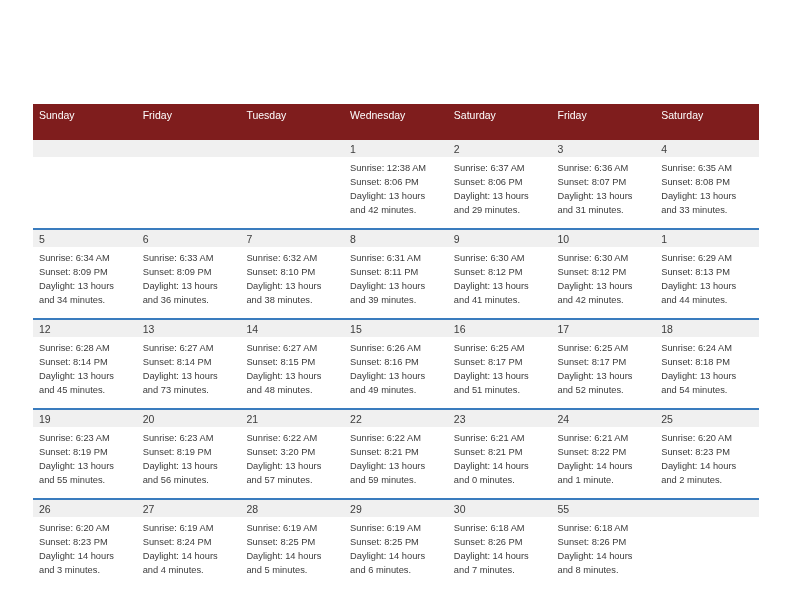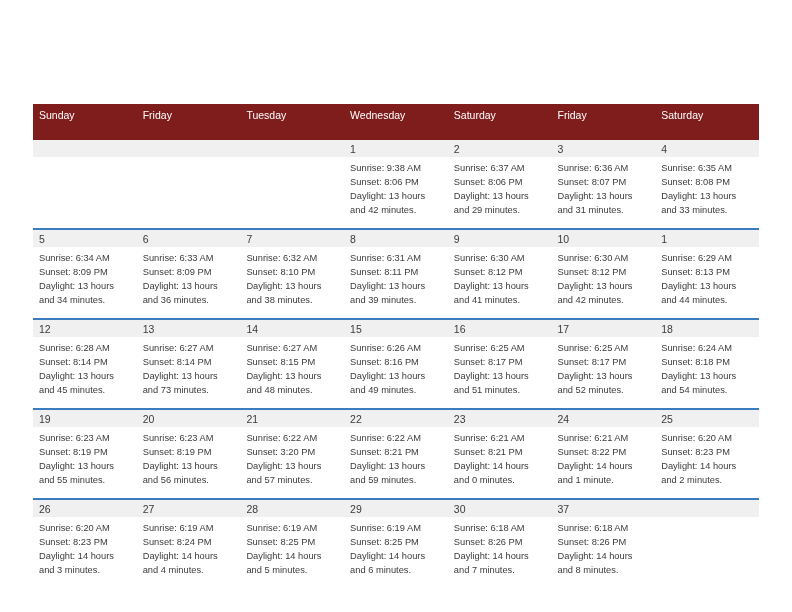--- a/index.html
+++ b/index.html
@@ -171,21 +171,21 @@
           <td>
             <div class="cell">
               <div class="daynum-band empty"></div>
               <div class="cell-body"></div>
             </div>
           </td>
           <td>
             <div class="cell">
               <div class="daynum-band">1</div>
               <div class="cell-body">
-                <div>Sunrise: 9:38 AM</div>
+                <div>Sunrise: 12:38 AM</div>
                 <div>Sunset: 8:06 PM</div>
                 <div>Daylight: 13 hours</div>
                 <div>and 42 minutes.</div>
               </div>
             </div>
           </td>
           <td>
             <div class="cell">
               <div class="daynum-band">2</div>
               <div class="cell-body">
@@ -507,21 +507,21 @@
               <div class="cell-body">
                 <div>Sunrise: 6:18 AM</div>
                 <div>Sunset: 8:26 PM</div>
                 <div>Daylight: 14 hours</div>
                 <div>and 7 minutes.</div>
               </div>
             </div>
           </td>
           <td>
             <div class="cell">
-              <div class="daynum-band">37</div>
+              <div class="daynum-band">55</div>
               <div class="cell-body">
                 <div>Sunrise: 6:18 AM</div>
                 <div>Sunset: 8:26 PM</div>
                 <div>Daylight: 14 hours</div>
                 <div>and 8 minutes.</div>
               </div>
             </div>
           </td>
           <td>
             <div class="cell">

